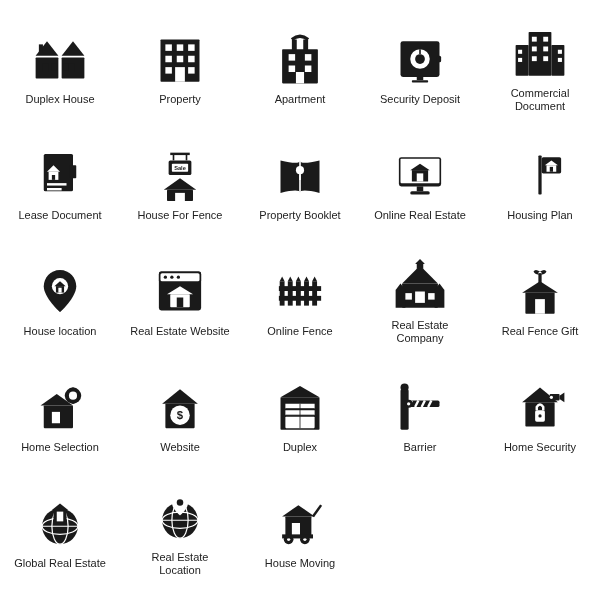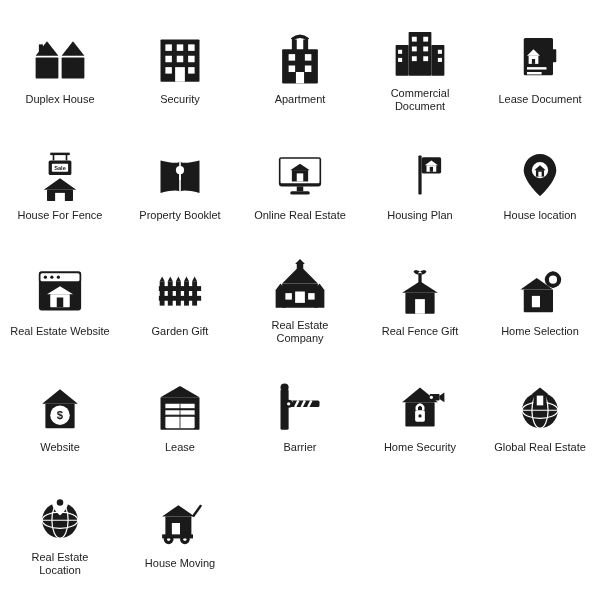--- a/index.html
+++ b/index.html
@@ -78,21 +78,21 @@
         <rect x="28" y="14" width="8" height="8" fill="white"></rect>
         <rect x="42" y="14" width="8" height="8" fill="white"></rect>
         <rect x="14" y="28" width="8" height="8" fill="white"></rect>
         <rect x="28" y="28" width="8" height="8" fill="white"></rect>
         <rect x="42" y="28" width="8" height="8" fill="white"></rect>
         <rect x="14" y="42" width="8" height="8" fill="white"></rect>
         <rect x="42" y="42" width="8" height="8" fill="white"></rect>
         <rect x="26" y="42" width="12" height="18" fill="white"></rect>
       </svg>
     </div>
-    <span class="icon-label">Security</span>
+    <span class="icon-label">Property</span>
   </div>
 
   <div class="icon-item">
     <div class="icon-svg">
       <svg viewBox="0 0 64 64" xmlns="http://www.w3.org/2000/svg">
 
         <rect x="10" y="20" width="44" height="42" rx="1"></rect>
         <rect x="18" y="26" width="8" height="8" fill="white"></rect>
         <rect x="38" y="26" width="8" height="8" fill="white"></rect>
         <rect x="18" y="40" width="8" height="8" fill="white"></rect>
@@ -100,20 +100,40 @@
         <rect x="27" y="48" width="10" height="14" fill="white"></rect>
 
         <rect x="22" y="8" width="6" height="14"></rect>
         <rect x="36" y="8" width="6" height="14"></rect>
         <path d="M22 8 Q32 0 42 8" fill="none" stroke="#1a1a1a" stroke-width="4"></path>
       </svg>
     </div>
     <span class="icon-label">Apartment</span>
   </div>
 
+  <div class="icon-item">
+    <div class="icon-svg">
+      <svg viewBox="0 0 64 64" xmlns="http://www.w3.org/2000/svg">
+
+        <rect x="8" y="10" width="48" height="44" rx="3"></rect>
+
+        <circle cx="32" cy="32" r="12" fill="white"></circle>
+        <circle cx="32" cy="32" r="6" fill="#1a1a1a"></circle>
+        <line x1="32" y1="20" x2="32" y2="26" stroke="#1a1a1a" stroke-width="2"></line>
+
+        <rect x="52" y="28" width="6" height="8" rx="2" fill="#1a1a1a"></rect>
+
+        <rect x="12" y="48" width="40" height="4" fill="#1a1a1a"></rect>
+
+        <rect x="28" y="54" width="8" height="4"></rect>
+        <rect x="22" y="58" width="20" height="3" rx="1"></rect>
+      </svg>
+    </div>
+    <span class="icon-label">Security Deposit</span>
+  </div>
 
   <div class="icon-item">
     <div class="icon-svg">
       <svg viewBox="0 0 64 64" xmlns="http://www.w3.org/2000/svg">
 
         <rect x="18" y="6" width="28" height="54" rx="1"></rect>
         <rect x="22" y="12" width="6" height="6" fill="white"></rect>
         <rect x="36" y="12" width="6" height="6" fill="white"></rect>
         <rect x="22" y="24" width="6" height="6" fill="white"></rect>
         <rect x="36" y="24" width="6" height="6" fill="white"></rect>
@@ -265,21 +285,21 @@
         <polygon points="20,14 17,20 23,20"></polygon>
           <rect x="17" y="20" width="6" height="30"></rect>
         <polygon points="30,14 27,20 33,20"></polygon>
           <rect x="27" y="20" width="6" height="30"></rect>
         <polygon points="40,14 37,20 43,20"></polygon>
           <rect x="37" y="20" width="6" height="30"></rect>
         <polygon points="50,14 47,20 53,20"></polygon>
           <rect x="47" y="20" width="6" height="30"></rect>
       </svg>
     </div>
-    <span class="icon-label">Garden Gift</span>
+    <span class="icon-label">Online Fence</span>
   </div>
 
   <div class="icon-item">
     <div class="icon-svg">
       <svg viewBox="0 0 64 64" xmlns="http://www.w3.org/2000/svg">
 
         <rect x="10" y="30" width="44" height="30" rx="1"></rect>
         <polygon points="32,8 10,30 54,30"></polygon>
 
         <rect x="2" y="38" width="12" height="22"></rect>
@@ -360,21 +380,21 @@
         <rect x="14" y="28" width="36" height="6" fill="white"></rect>
         <rect x="14" y="36" width="36" height="6" fill="white"></rect>
         <rect x="14" y="44" width="36" height="14" fill="white" rx="1"></rect>
 
         <line x1="14" y1="34" x2="50" y2="34" stroke="#1a1a1a" stroke-width="1"></line>
         <line x1="14" y1="42" x2="50" y2="42" stroke="#1a1a1a" stroke-width="1"></line>
 
         <line x1="32" y1="28" x2="32" y2="58" stroke="#1a1a1a" stroke-width="1"></line>
       </svg>
     </div>
-    <span class="icon-label">Lease</span>
+    <span class="icon-label">Duplex</span>
   </div>
 
   <div class="icon-item">
     <div class="icon-svg">
       <svg viewBox="0 0 64 64" xmlns="http://www.w3.org/2000/svg">
 
         <rect x="8" y="10" width="10" height="50" rx="2"></rect>
 
         <rect x="18" y="24" width="38" height="8" rx="2"></rect>
 

